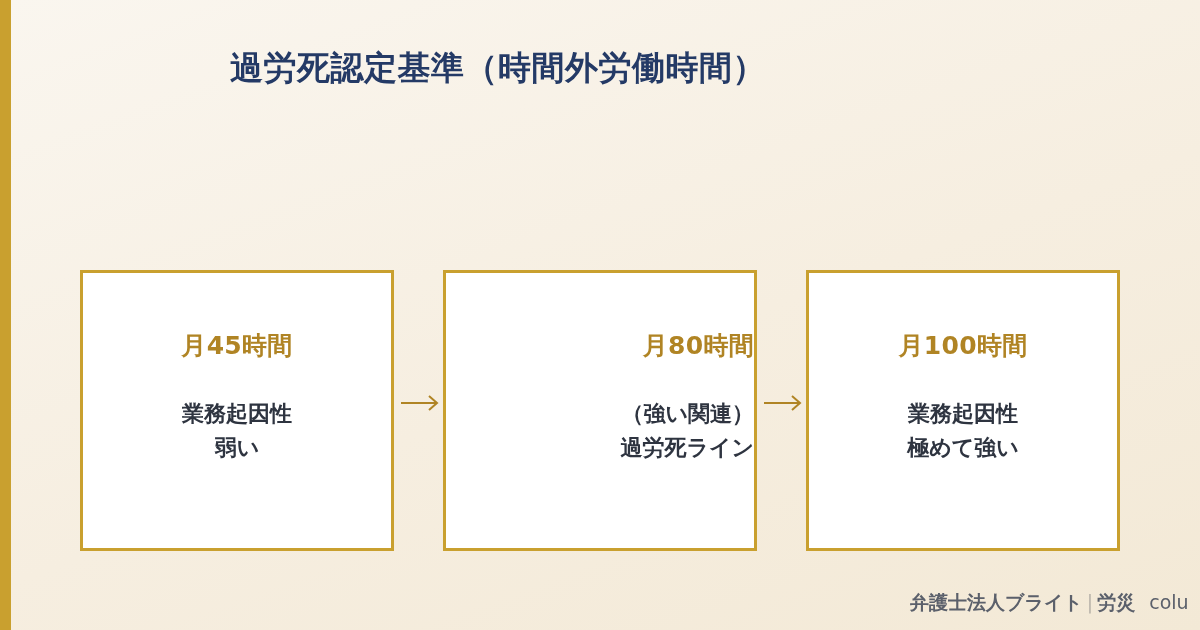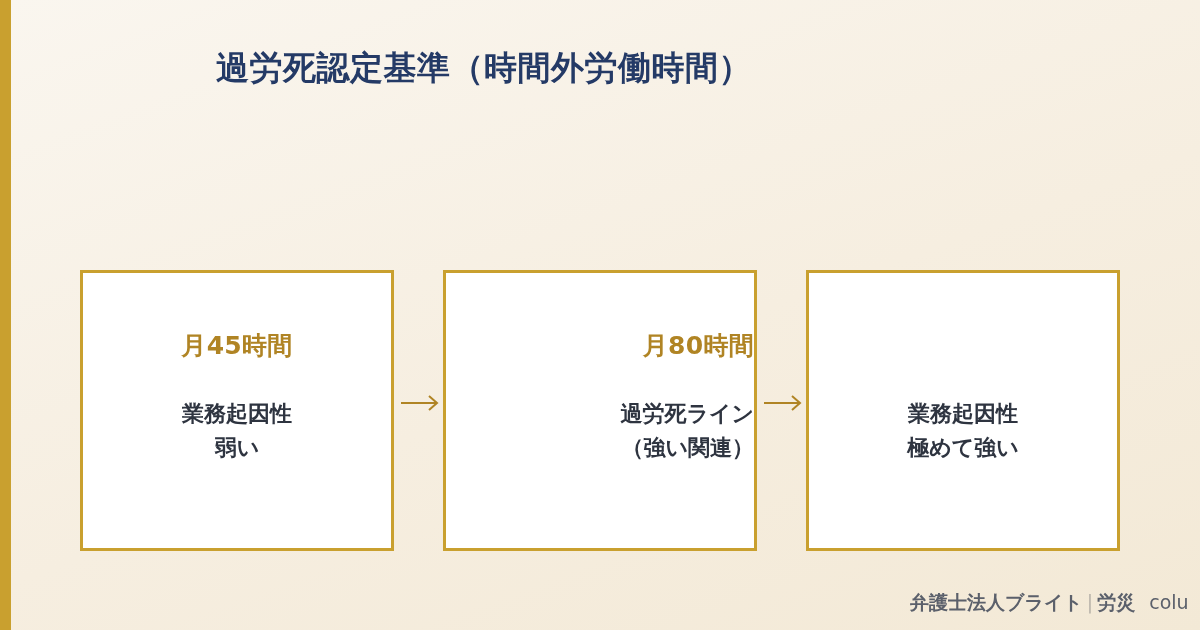--- a/index.html
+++ b/index.html
@@ -25,21 +25,21 @@
     .title {
       position: absolute;
       left: 0;
       width: 980px;
       top: 46px;
       text-align: center;
       font-size: 33px;
       font-weight: bold;
       color: #243a66;
       letter-spacing: 0.5px;
-      padding-left: 0;
+      padding-left: 14px;
     }
     .title-inner {
       display: inline-block;
       margin-left: -12px;
     }
     .flow {
       position: absolute;
       left: 80px;
       top: 250px;
       width: 1040px;
@@ -128,31 +128,32 @@
   </div>
 
   <svg class="arrow arrow-1" viewBox="0 0 40 18">
     <line x1="1" y1="9" x2="37" y2="9" stroke="#b08424" stroke-width="2"></line>
     <polyline points="29,2 37,9 29,16" fill="none" stroke="#b08424" stroke-width="2"></polyline>
   </svg>
 
   <div class="box box-2">
     <div class="box-heading">月80時間</div>
     <div class="box-desc">
+      <span>（強い関連）</span>
       <span>過労死ライン</span>
-      <span>（強い関連）</span>
     </div>
   </div>
 
   <svg class="arrow arrow-2" viewBox="0 0 40 18">
     <line x1="1" y1="9" x2="37" y2="9" stroke="#b08424" stroke-width="2"></line>
     <polyline points="29,2 37,9 29,16" fill="none" stroke="#b08424" stroke-width="2"></polyline>
   </svg>
 
   <div class="box box-3">
+    <div class="box-heading">月100時間</div>
     <div class="box-desc">
       <span>業務起因性</span>
       <span>極めて強い</span>
     </div>
   </div>
 
 </div>
 
 <div class="footer">
   <span>弁護士法人ブライト</span><span class="sep">|</span><span>労災</span><span class="col">colu</span>

